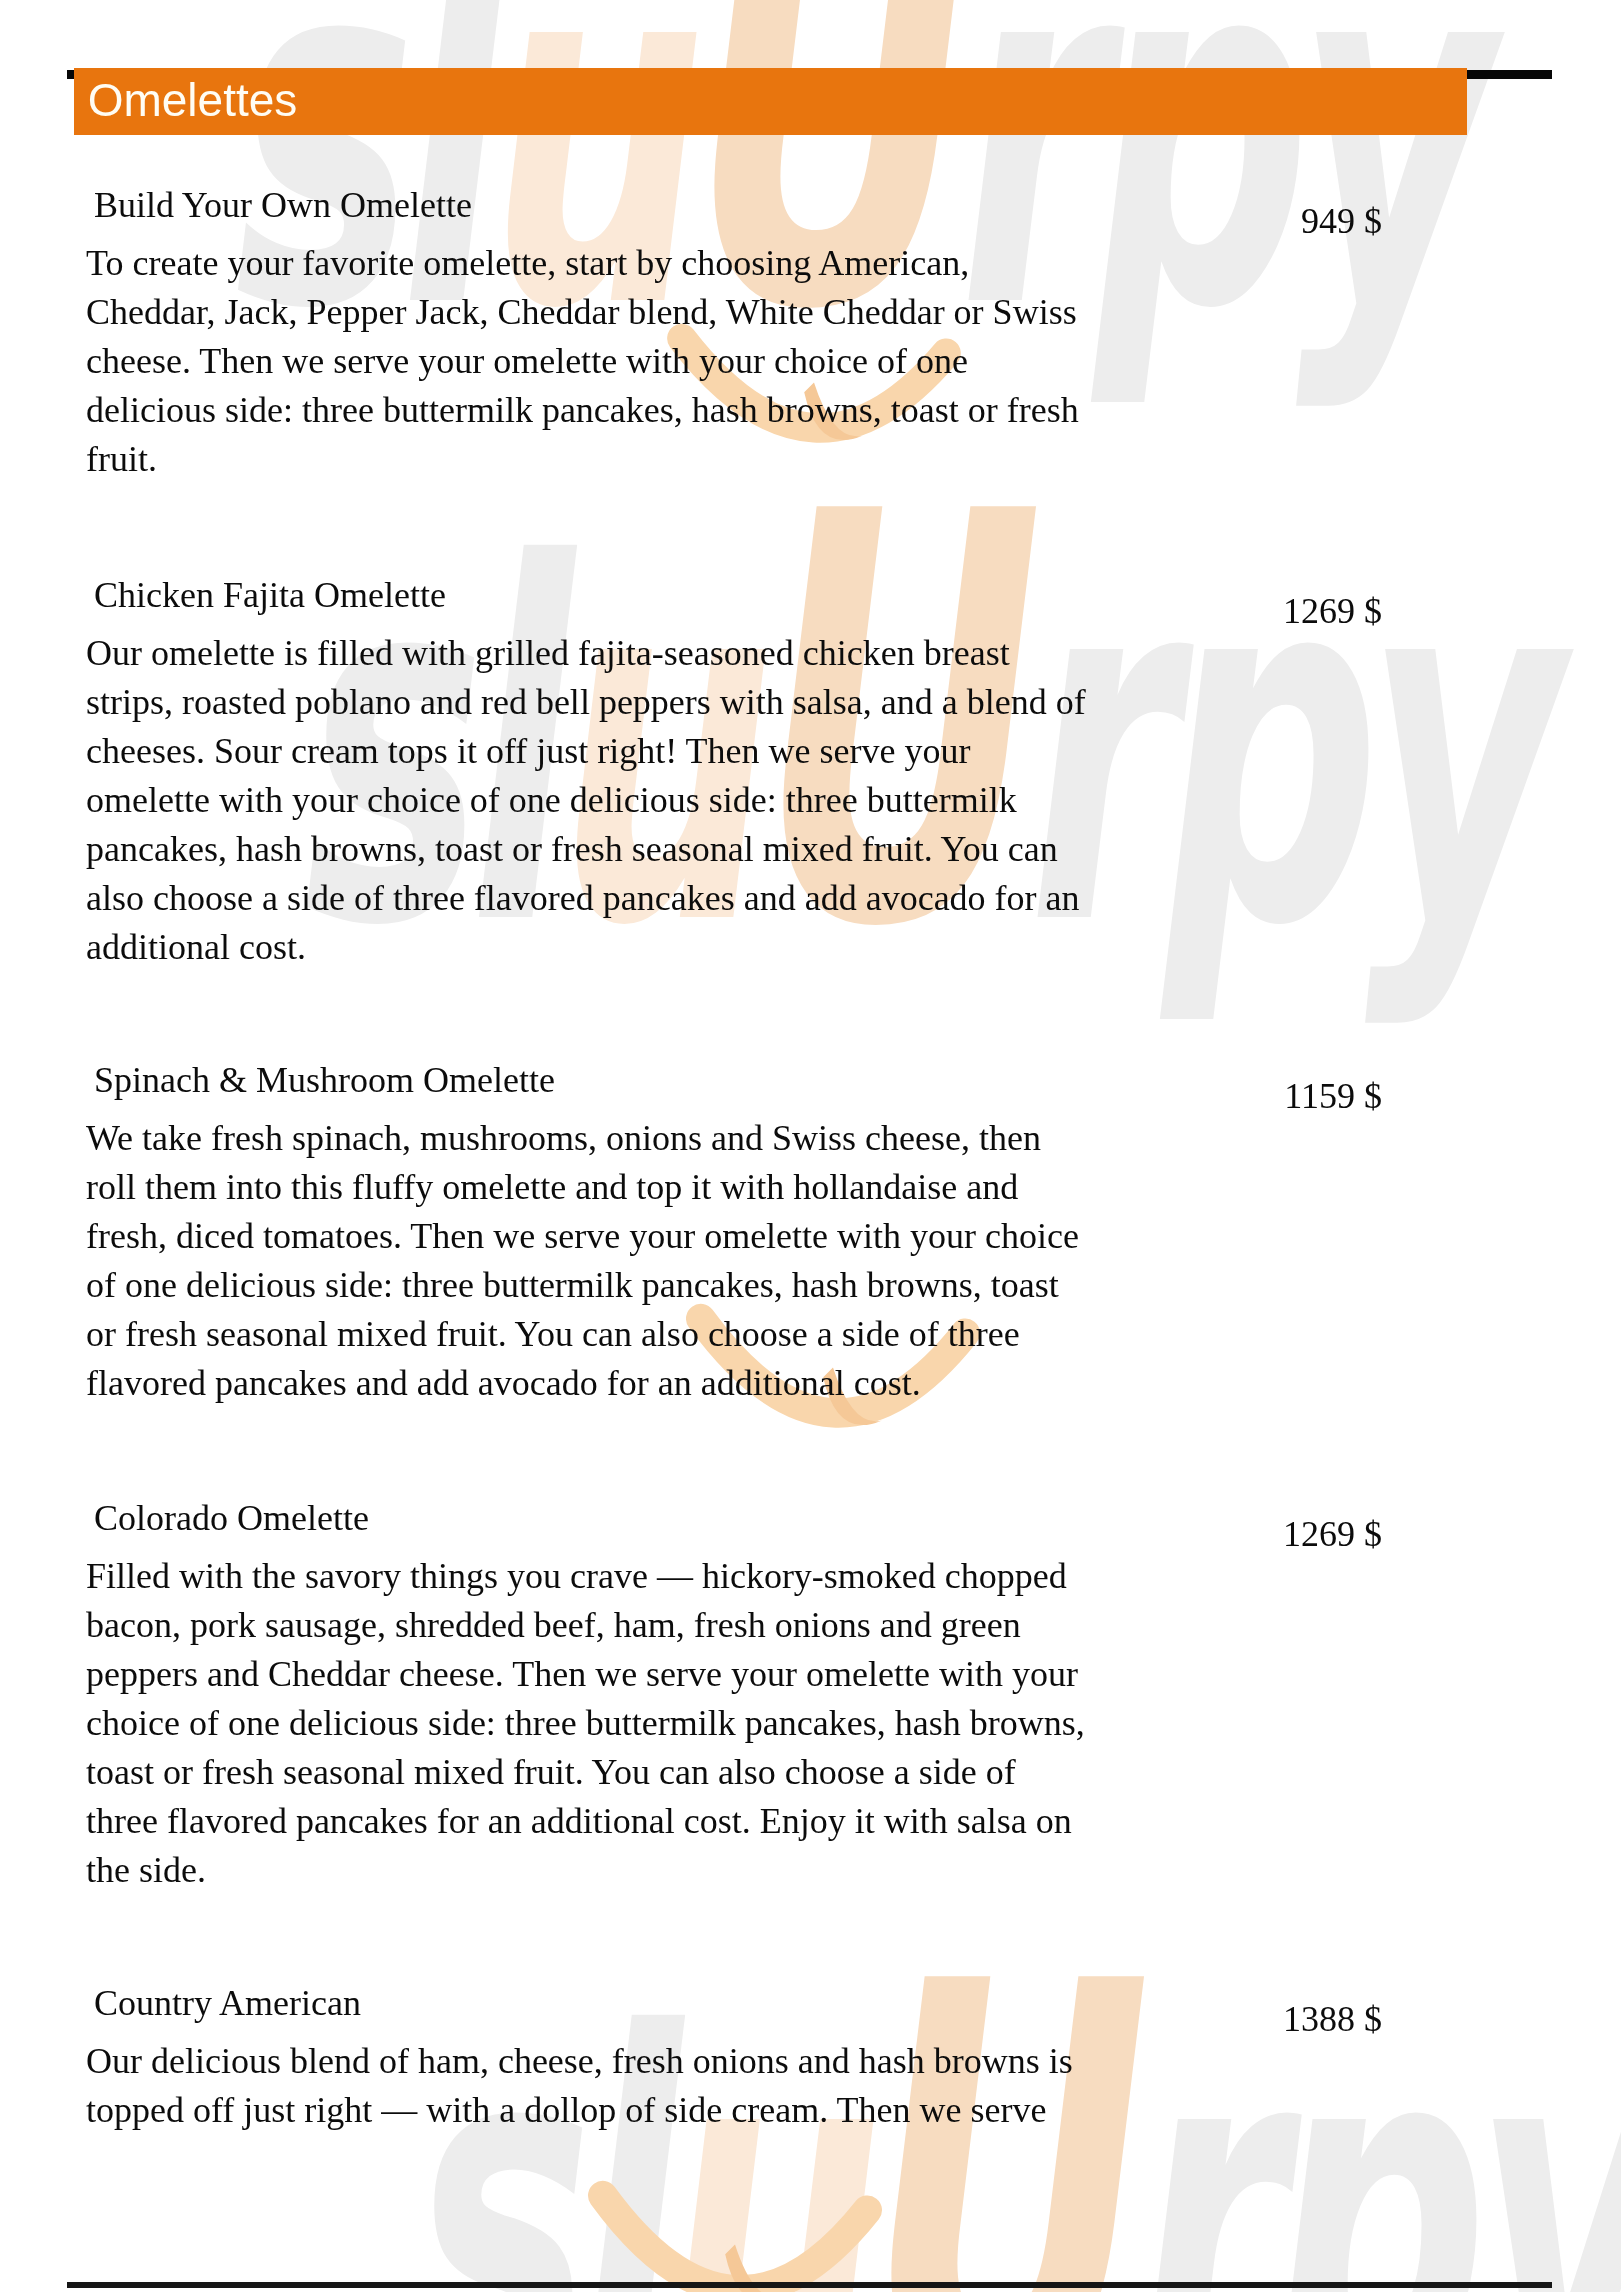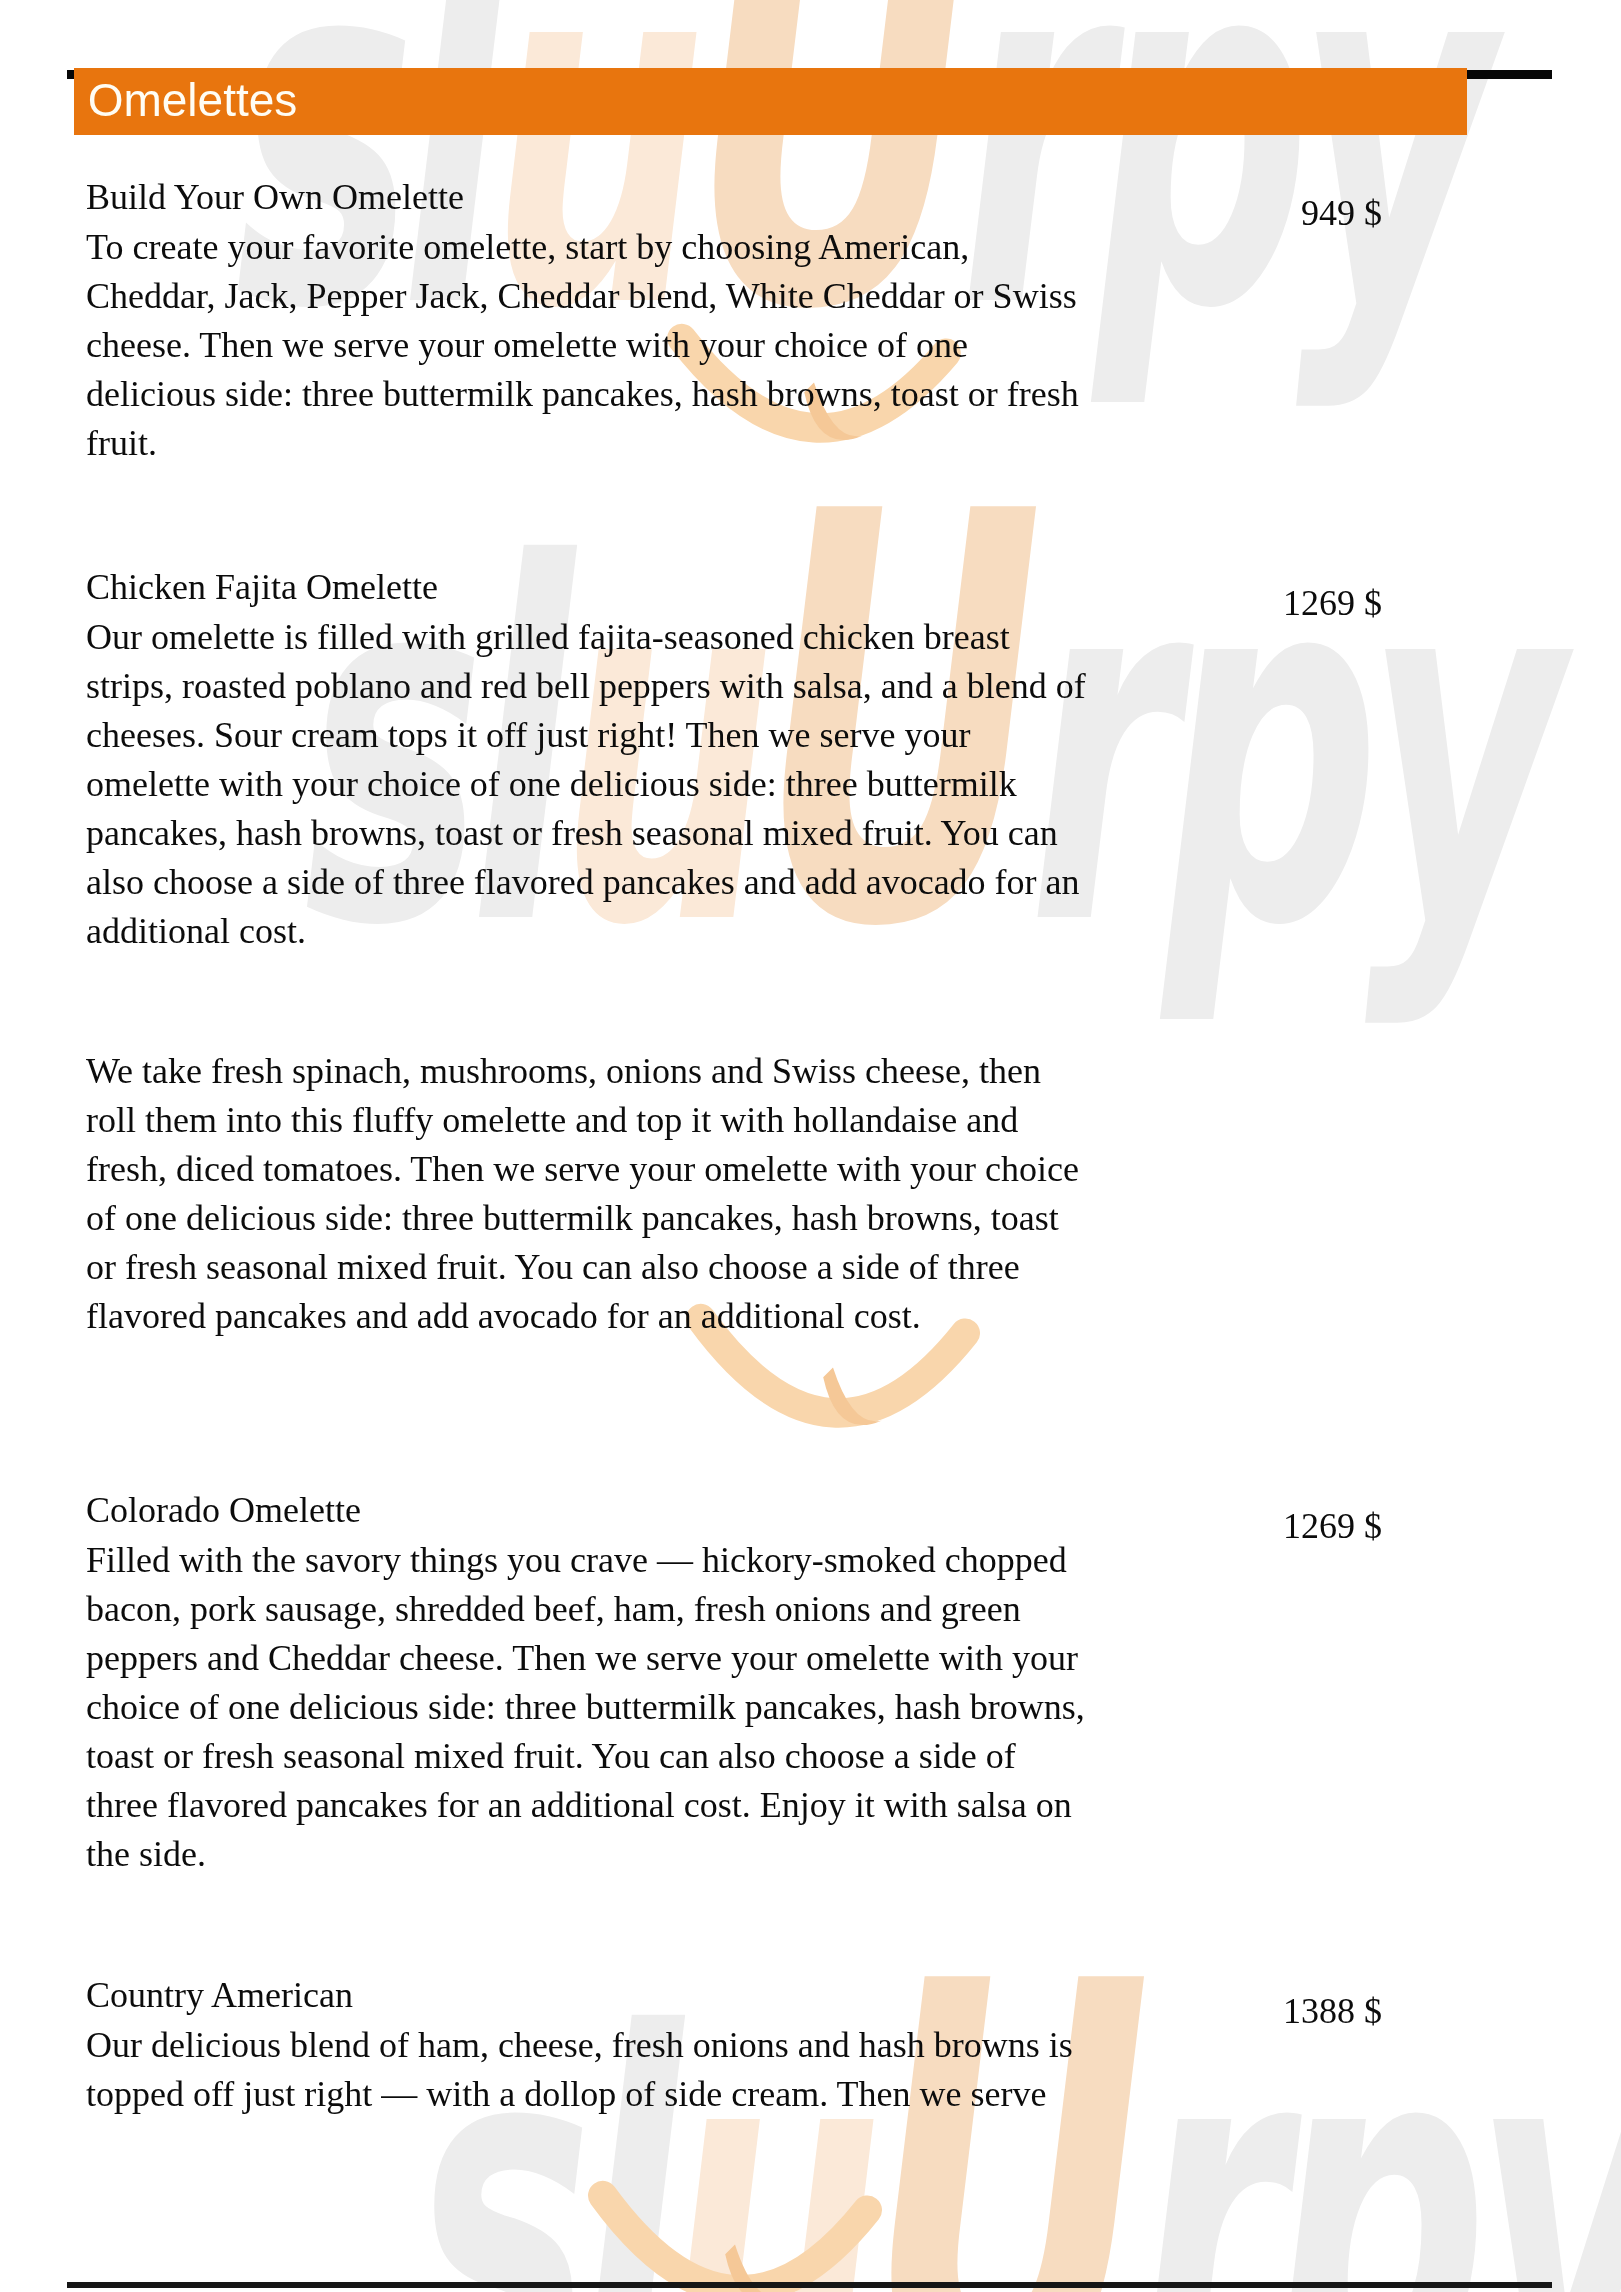--- a/index.html
+++ b/index.html
@@ -67,21 +67,21 @@
 
   
   main{position:absolute;z-index:1;left:0;top:0;width:1621px;height:2293px;}
   .menu-item{
     position:absolute;
     left:86px;
     width:1296px;
   }
   .item-head{position:relative;width:100%;}
   .item-name{
-    margin:0;
+    margin:8px;
     font-size:36px;
     font-weight:400;
     line-height:51px;
   }
   .item-price{
     position:absolute;
     right:0;top:16px;
     font-size:36px;
     line-height:51px;
     text-align:right;
@@ -151,20 +151,24 @@
       <p class="item-desc">Our omelette is filled with grilled fajita-seasoned chicken breast
 strips, roasted poblano and red bell peppers with salsa, and a blend of
 cheeses. Sour cream tops it off just right! Then we serve your
 omelette with your choice of one delicious side: three buttermilk
 pancakes, hash browns, toast or fresh seasonal mixed fruit. You can
 also choose a side of three flavored pancakes and add avocado for an
 additional cost.</p>
     </article>
 
     <article class="menu-item" style="top: 1047px;">
+      <div class="item-head">
+        <h2 class="item-name">Spinach &amp; Mushroom Omelette</h2>
+        <div class="item-price">1159 $</div>
+      </div>
       <p class="item-desc">We take fresh spinach, mushrooms, onions and Swiss cheese, then
 roll them into this fluffy omelette and top it with hollandaise and
 fresh, diced tomatoes. Then we serve your omelette with your choice
 of one delicious side: three buttermilk pancakes, hash browns, toast
 or fresh seasonal mixed fruit. You can also choose a side of three
 flavored pancakes and add avocado for an additional cost.</p>
     </article>
 
     <article class="menu-item" style="top: 1485px;">
       <div class="item-head">

